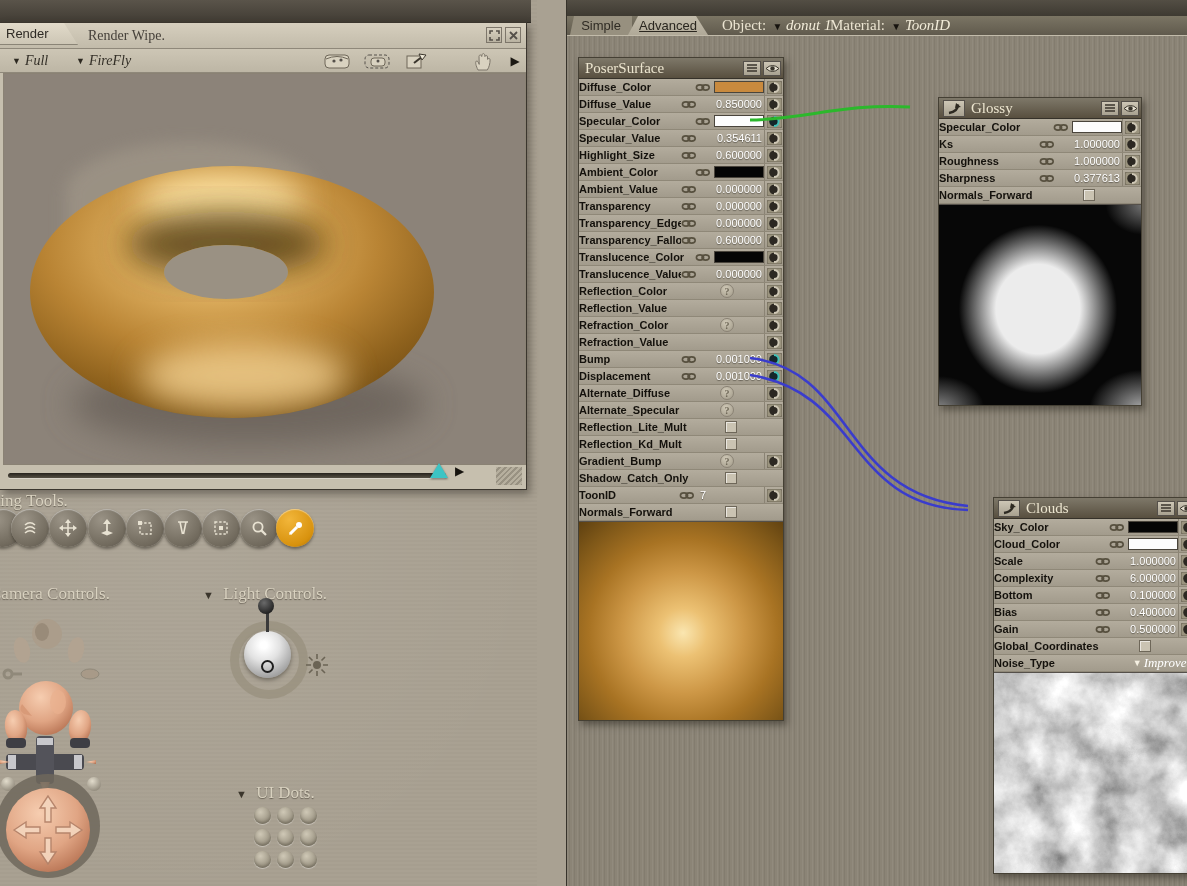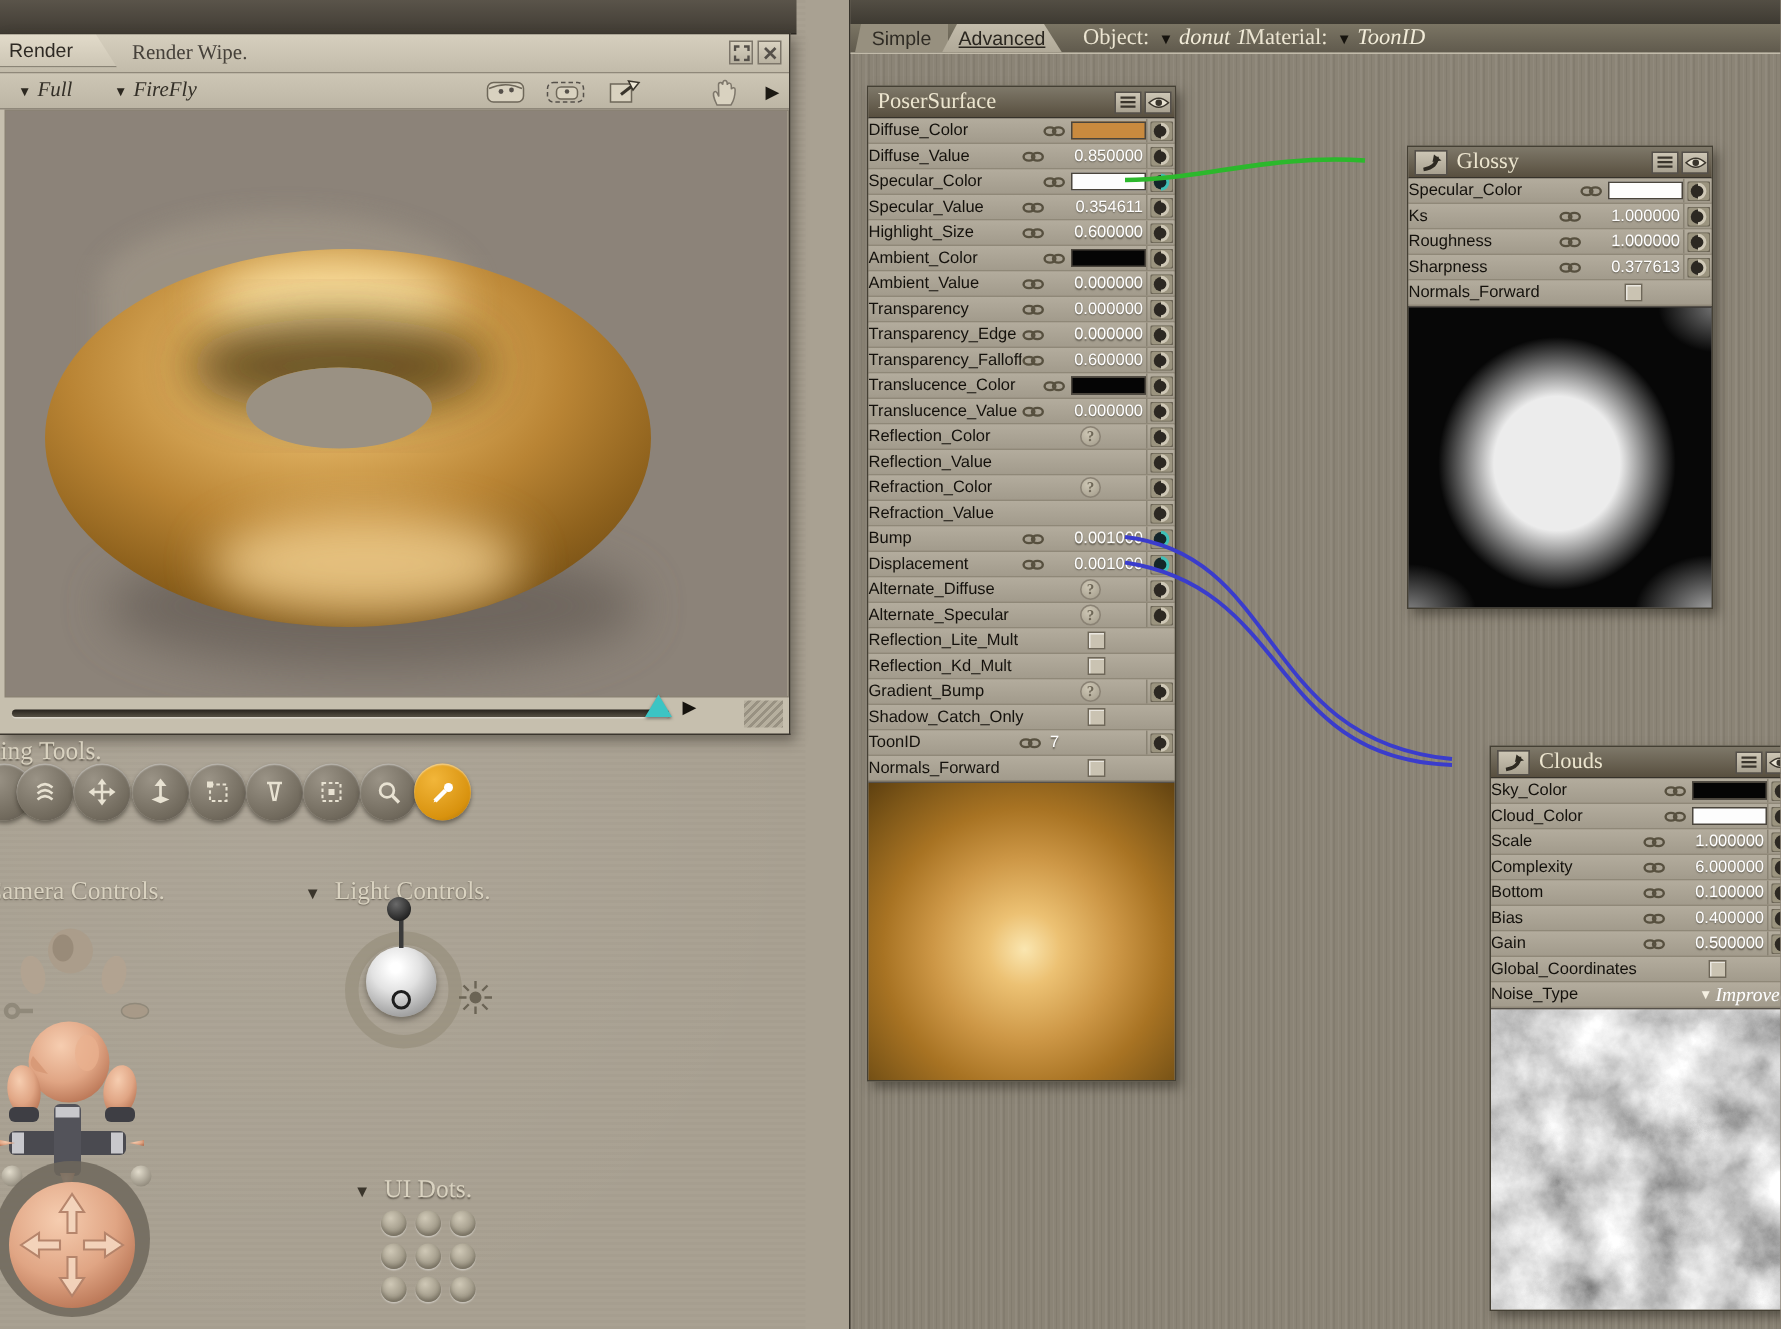--- a/index.html
+++ b/index.html
@@ -90,21 +90,21 @@
   .nhead{height:21px;background:linear-gradient(#7e7869,#584f3f);display:flex;align-items:center;
     padding:0 2px;border-bottom:1px solid #36322a;box-sizing:border-box;}
   .nhead .ntitle{flex:1;font-family:"Liberation Serif",serif;font-size:15px;color:#ece5cf;padding-left:4px;
     white-space:nowrap;overflow:hidden;}
   .hbtn{width:18px;height:15px;background:linear-gradient(#cdc6b5,#a8a190);border:1px solid #55504a;
     box-sizing:border-box;margin-left:2px;display:flex;align-items:center;justify-content:center;}
   .hookbtn{width:22px;height:17px;margin-right:2px;}
   .nrow{height:17px;box-sizing:border-box;display:flex;align-items:center;
     border-bottom:1px solid #8f8878;background:linear-gradient(#b3ac9d,#a29b8c);
     font-size:11px;color:#14110c;}
-  .nlabel{flex:1;padding-left:0;white-space:nowrap;overflow:hidden;}
+  .nlabel{flex:1;padding-left:0;white-space:nowrap;overflow:hidden;font-weight:bold;}
   .nmid{display:flex;align-items:center;gap:3px;}
   .nval{width:62px;text-align:right;color:#fff;text-shadow:0 1px 1px rgba(40,36,28,.55);padding-right:2px;}
   .nval.left{text-align:left;padding-left:2px;}
   .nswatch{width:50px;height:12px;border:1px solid #4a453c;box-sizing:border-box;}
   .nq{width:14px;height:14px;border-radius:50%;background:radial-gradient(circle at 40% 30%,#cfc8b6,#a29b8a);
     border:1px solid #8a8274;box-sizing:border-box;color:#6e6757;font:bold 10px "Liberation Serif",serif;
     display:flex;align-items:center;justify-content:center;margin-right:30px;}
   .ncheck{width:12px;height:12px;background:#cac3b2;border:1px solid #6e6759;box-sizing:border-box;
     box-shadow:inset 1px 1px 0 rgba(255,255,255,.6);margin-right:46px;}
   .ndrop{display:flex;align-items:center;gap:2px;padding-right:4px;color:#fff;

